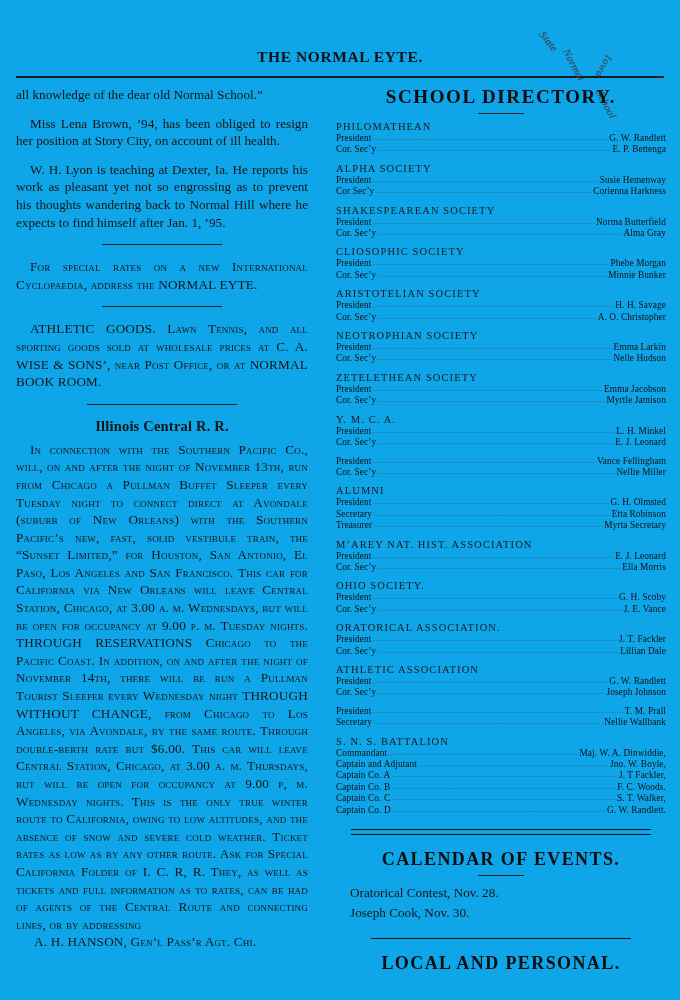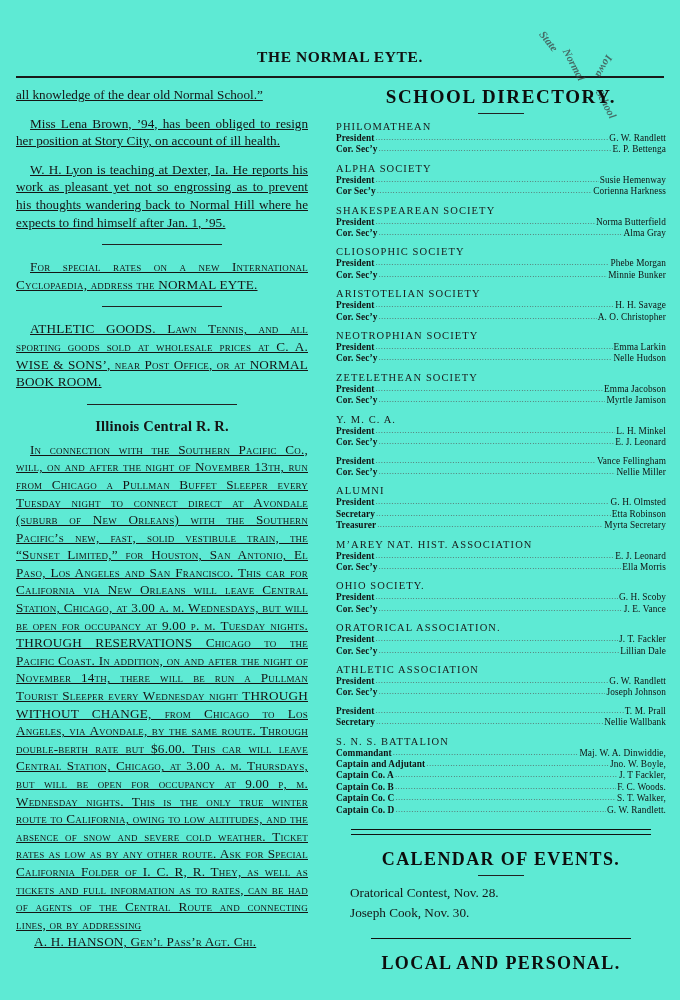--- a/index.html
+++ b/index.html
@@ -11,21 +11,21 @@
     width: 680px;
     height: 1000px;
     font-family: "Liberation Serif", "DejaVu Serif", serif;
     color: #151515;
     position: relative;
     overflow: hidden;
   }
   .page {
     position: absolute;
     inset: 0;
-    background: #5eead4;
+    background: #0ea5e9;
   }
 
   
   .masthead {
     position: absolute;
     top: 48px;
     left: 0;
     width: 680px;
     text-align: center;
   }
@@ -79,21 +79,20 @@
   .col-right { left: 336px; width: 330px; }
 
   p.body {
     margin: 0 0 0 0;
     font-size: 13.2px;
     line-height: 17.6px;
     text-align: justify;
     text-indent: 14px;
     -webkit-hyphens: none;
     hyphens: none;
-    text-decoration: underline;
   }
   p.body.noindent { text-indent: 0; }
   p.gap { margin-top: 11px; }
 
   .smallcaps {
     font-variant: small-caps;
     letter-spacing: .2px;
   }
 
   .divider {
@@ -148,21 +147,21 @@
   }
   .dir-row {
     display: flex;
     align-items: baseline;
     font-size: 9.3px;
     line-height: 11.4px;
     letter-spacing: .1px;
     color: #111;
     white-space: nowrap;
   }
-  .dir-office { flex: 0 0 auto; font-weight: bold; }
+  .dir-office { flex: 0 0 auto; }
   .dir-leader {
     flex: 1 1 auto;
     overflow: hidden;
     margin: 0 1px;
     position: relative;
     top: -1px;
   }
   .dir-leader::after {
     content: "........................................................................................................................................";
     letter-spacing: .4px;

